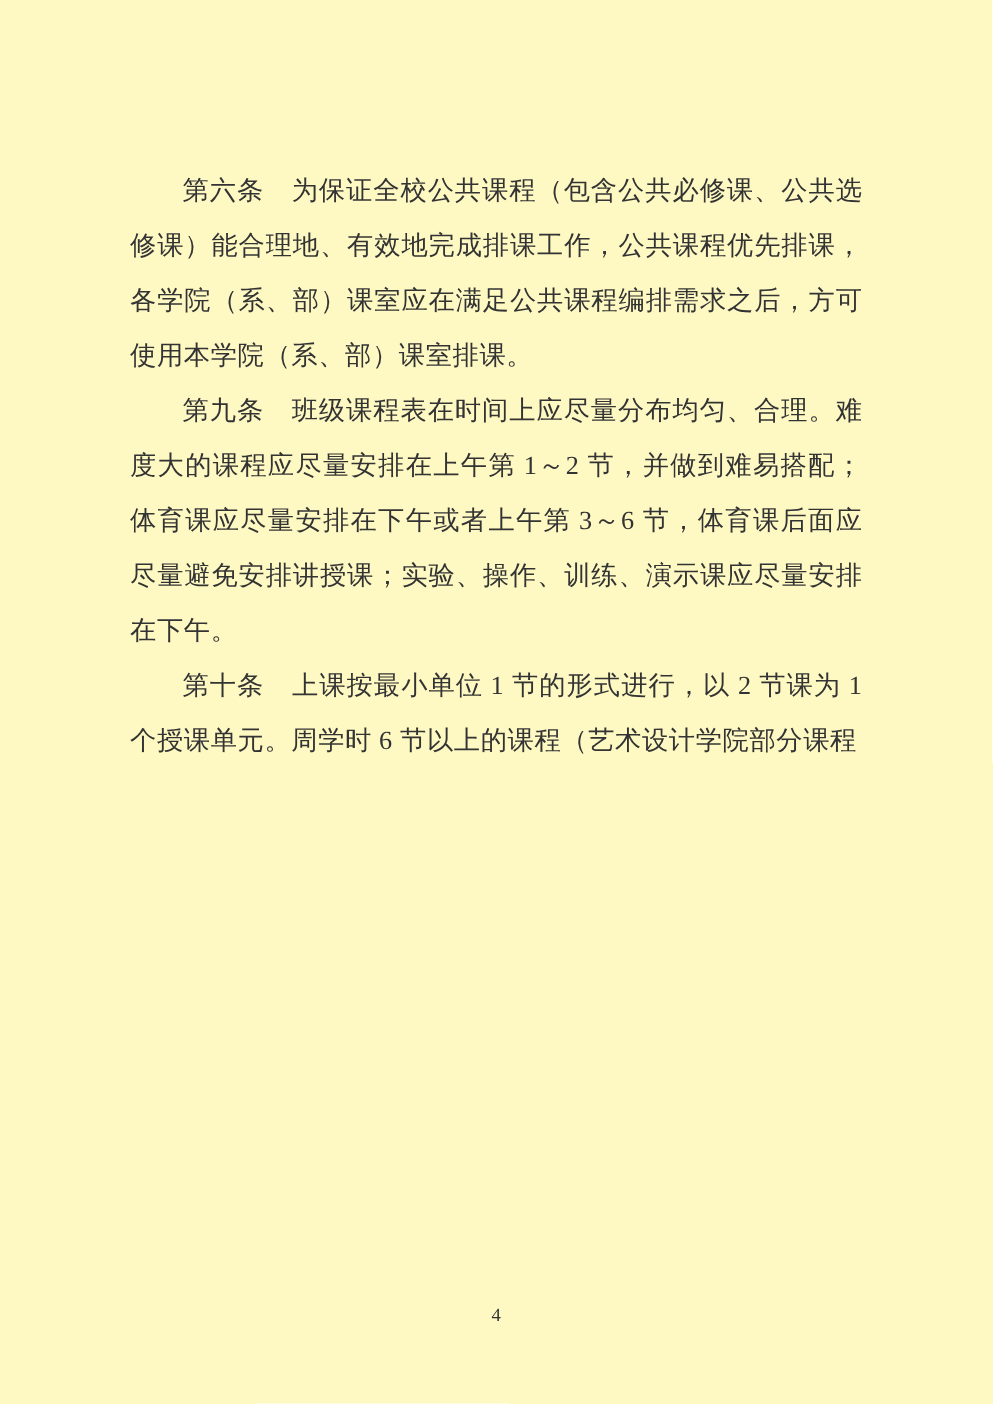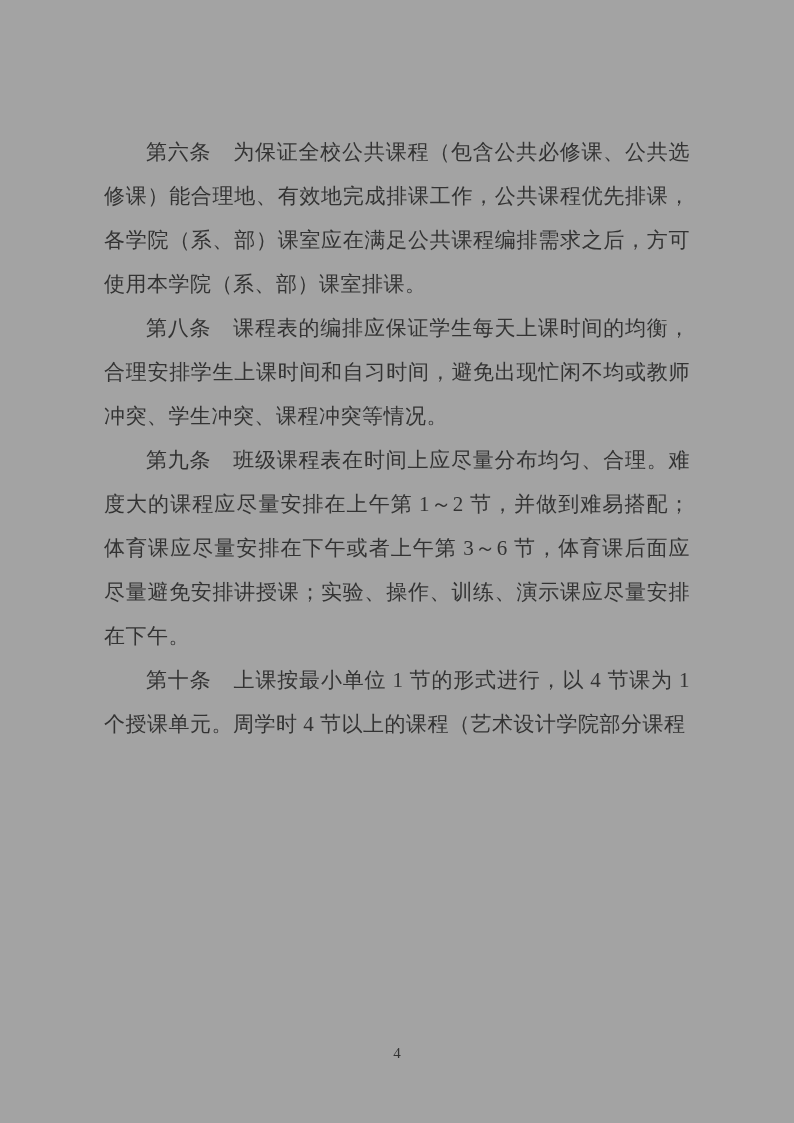--- a/index.html
+++ b/index.html
@@ -4,21 +4,21 @@
 <style>
   html, body {
     margin: 0;
     padding: 0;
     background: #ffffff;
   }
   .page {
     position: relative;
     width: 794px;
     height: 1123px;
-    background: #a3a3a3;
+    background: #fef9c3;
     overflow: hidden;
     font-family: "Liberation Serif", "DejaVu Serif", serif;
   }
   .content {
     position: absolute;
     left: 104px;
     top: 130px;
     width: 586px;
     font-size: 21px;
     line-height: 44px;
@@ -43,18 +43,17 @@
     line-height: 22px;
     color: #333333;
   }
 </style>
 </head>
 <body>
 
 <div class="page">
   <div class="content">
     <p class="para"><span class="article-label">第六条</span><span>为保证全校公共课程（包含公共必修课、公共选修课）能合理地、有效地完成排课工作，公共课程优先排课，各学院（系、部）课室应在满足公共课程编排需求之后，方可使用本学院（系、部）课室排课。</span></p>
-    <p class="para"><span class="article-label">第八条</span><span>课程表的编排应保证学生每天上课时间的均衡，合理安排学生上课时间和自习时间，避免出现忙闲不均或教师冲突、学生冲突、课程冲突等情况。</span></p>
     <p class="para"><span class="article-label">第九条</span><span>班级课程表在时间上应尽量分布均匀、合理。难度大的课程应尽量安排在上午第 1～2 节，并做到难易搭配；体育课应尽量安排在下午或者上午第 3～6 节，体育课后面应尽量避免安排讲授课；实验、操作、训练、演示课应尽量安排在下午。</span></p>
-    <p class="para"><span class="article-label">第十条</span><span>上课按最小单位 1 节的形式进行，以 4 节课为 1 个授课单元。周学时 4 节以上的课程（艺术设计学院部分课程</span></p>
+    <p class="para"><span class="article-label">第十条</span><span>上课按最小单位 1 节的形式进行，以 2 节课为 1 个授课单元。周学时 6 节以上的课程（艺术设计学院部分课程</span></p>
   </div>
   <div class="page-number">4</div>
 </div>
 
 </body></html>

